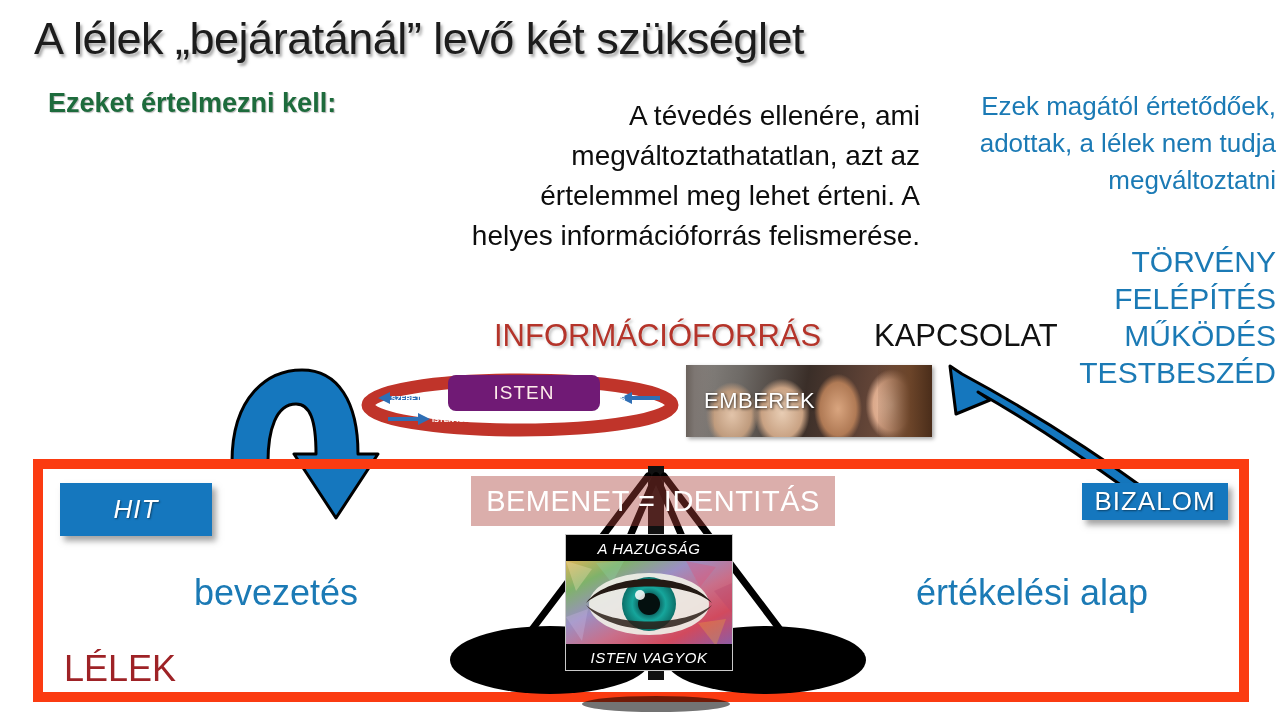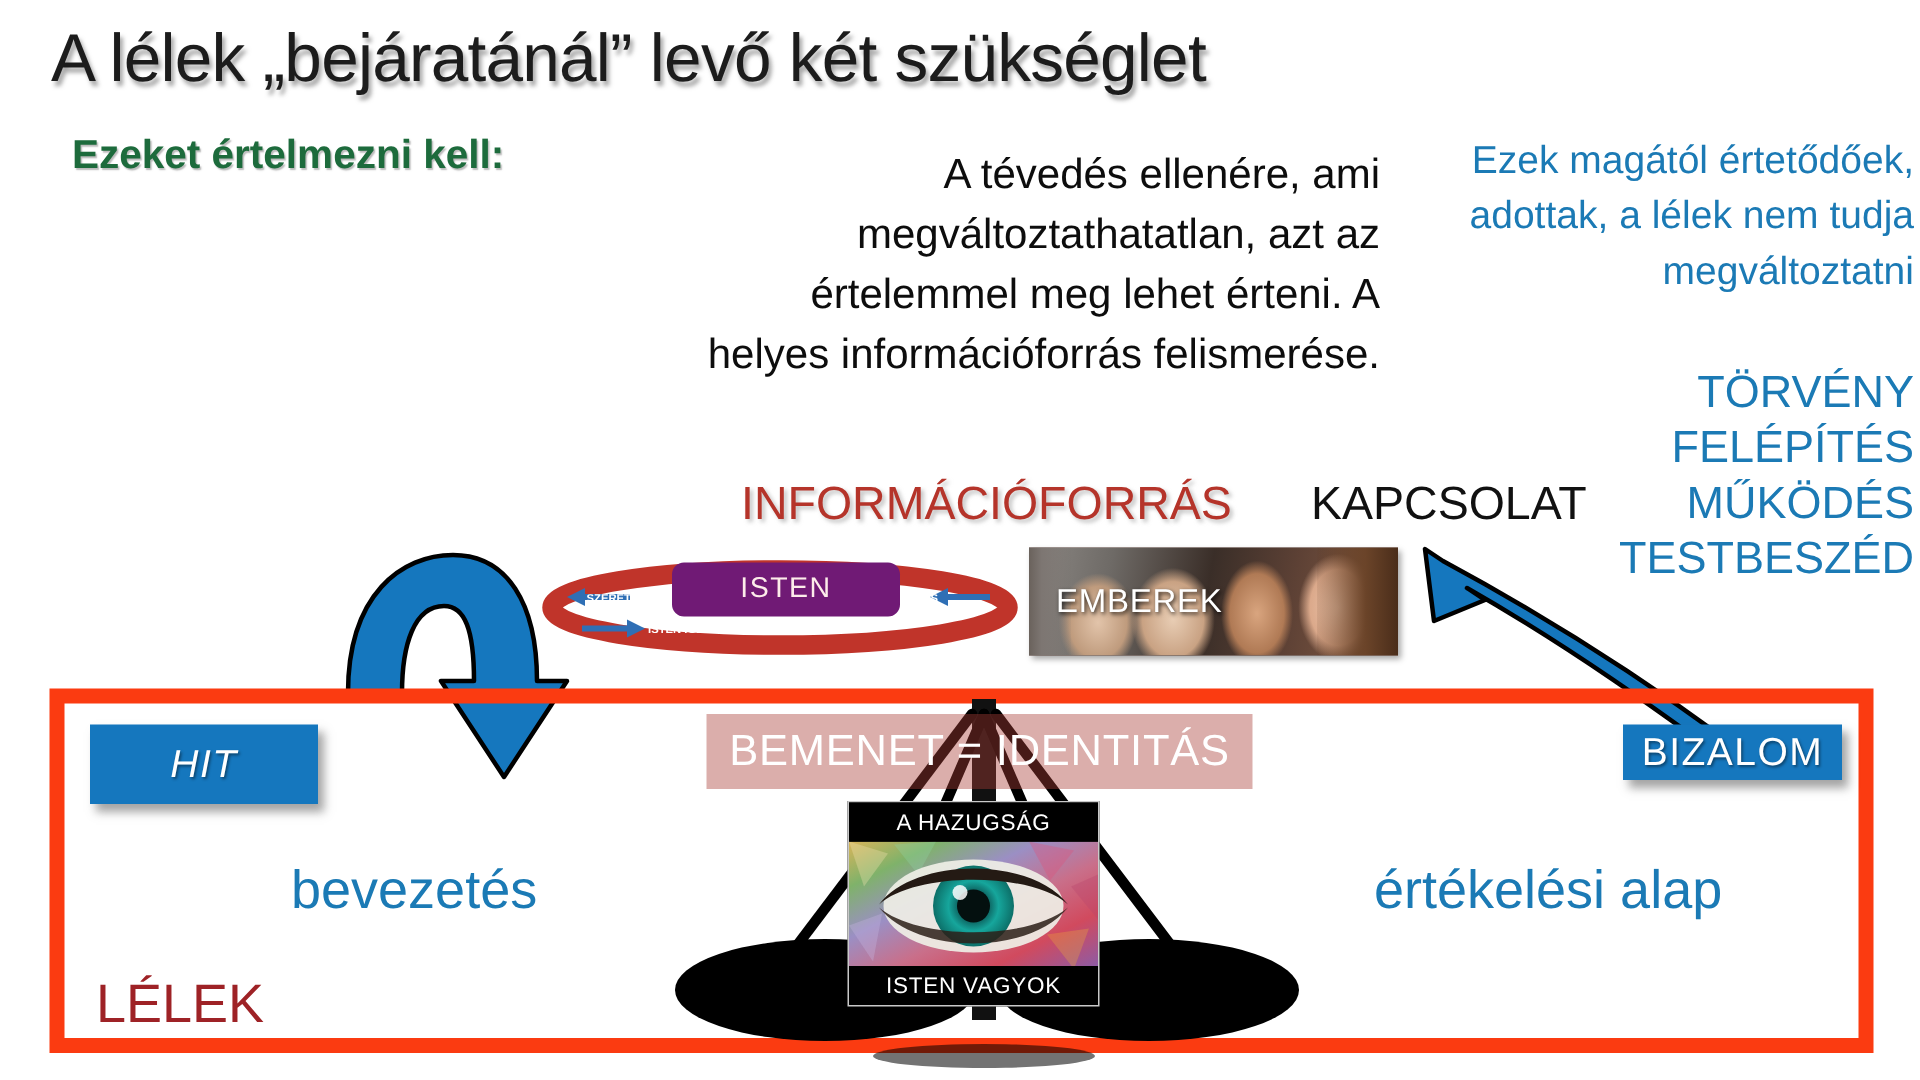--- a/index.html
+++ b/index.html
@@ -299,20 +299,21 @@
     left: 0;
     width: 100%;
     height: 26px;
     background: #000000;
     color: #ffffff;
     font-size: 15px;
     display: flex;
     align-items: center;
     justify-content: center;
     letter-spacing: 0.5px;
+    font-style: italic;
   }
   #eye-top { top: 0; }
   #eye-bottom { bottom: 0; }
   #eye-art {
     position: absolute;
     left: 0; top: 26px;
     width: 100%;
     height: 85px;
     overflow: hidden;
   }

